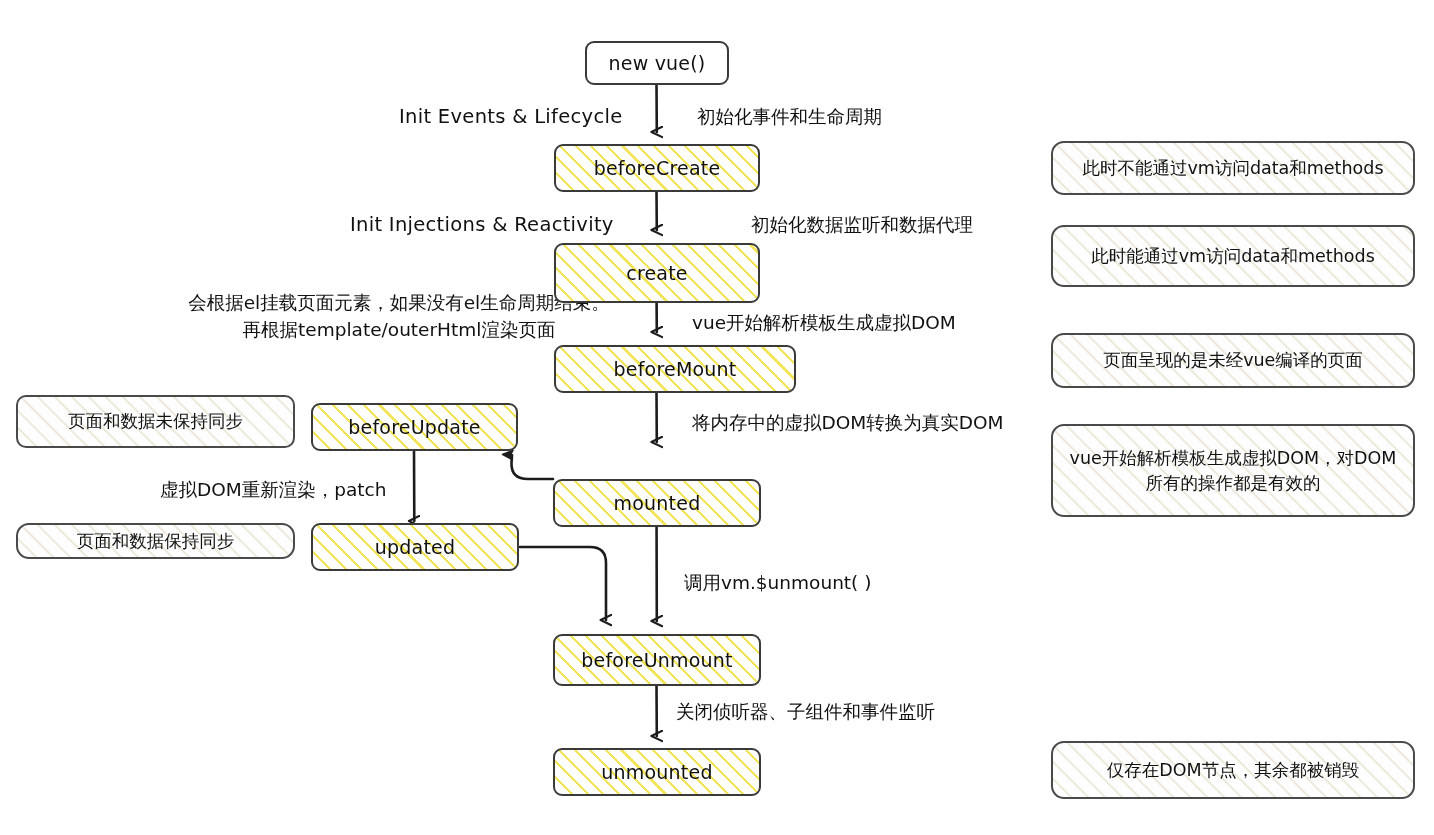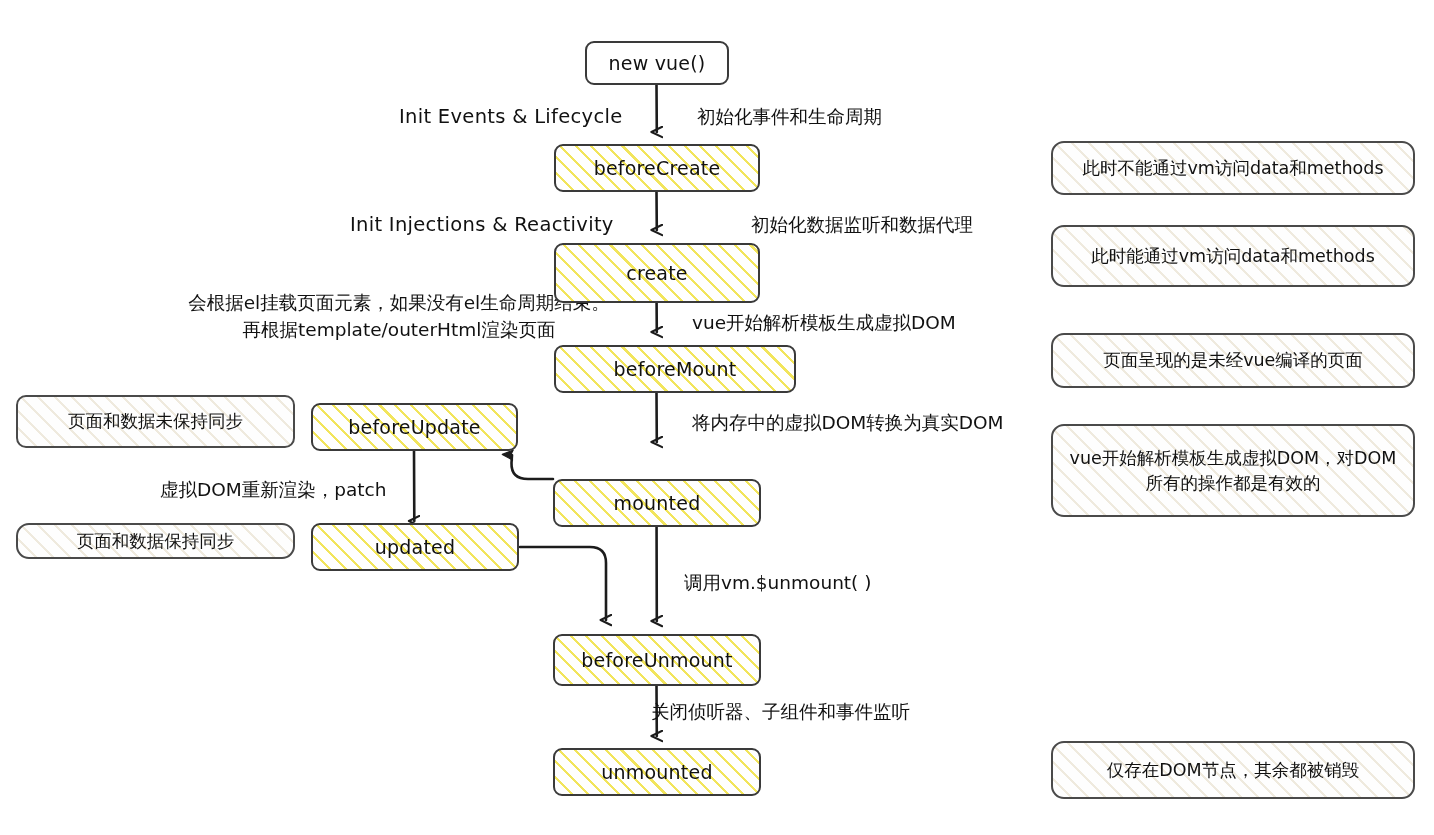--- a/index.html
+++ b/index.html
@@ -150,21 +150,21 @@
 </div>
 
 <div class="edge-label" style="left:160px;top:477px;">
   <span class="lbl">虚拟DOM重新渲染，patch</span>
 </div>
 
 <div class="edge-label" style="left:684px;top:570px;">
   <span class="lbl">调用vm.$unmount( )</span>
 </div>
 
-<div class="edge-label" style="left:651px;top:699px;">
+<div class="edge-label" style="left:676px;top:699px;">
   <span class="lbl">关闭侦听器、子组件和事件监听</span>
 </div>
 
 <div class="callout" style="left:16px;top:395px;width:279px;height:53px;border-radius:10px;">
   <span class="lbl">页面和数据未保持同步</span>
 </div>
 
 <div class="callout" style="left:16px;top:523px;width:279px;height:36px;">
   <span class="lbl">页面和数据保持同步</span>
 </div>

